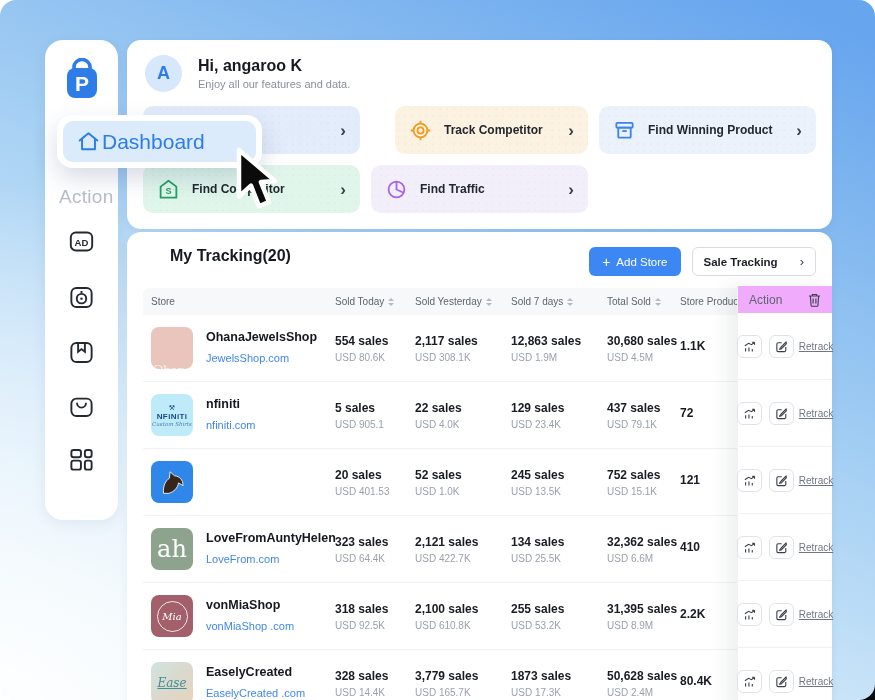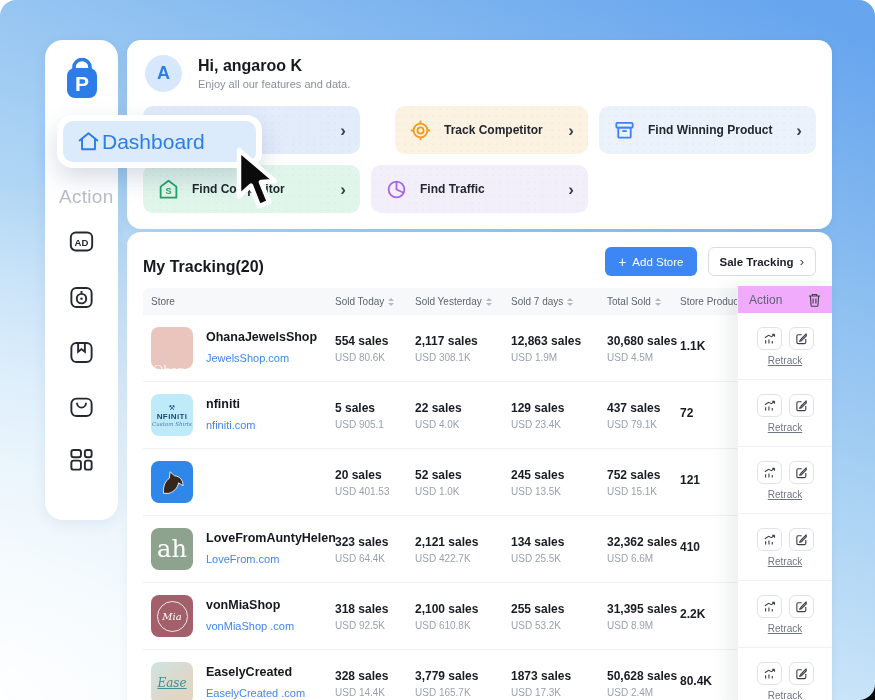--- a/index.html
+++ b/index.html
@@ -49,28 +49,28 @@
   .fcard { height:48px; border-radius:10px; display:flex; align-items:center; gap:12px; padding:0 14px;
     cursor:pointer; background-image:radial-gradient(rgba(90,70,20,.035) 1px, transparent 1px); background-size:7px 7px; }
   .fcard .chev { margin-left:auto; font-size:17px; font-weight:600; color:#3c424b; line-height:1; }
   .flabel { font-size:12px; font-weight:700; color:#23272e; white-space:nowrap; }
   .ficon { width:23px; height:23px; flex:0 0 auto; }
   .f-blue { background-color:#e3ecfb; } .f-orange { background-color:#fcf2e1;margin-left:24px; }
   .f-lblue { background-color:#ecf2fb; } .f-green { background-color:#e1f6eb; }
   .f-purple { background-color:#f2effa; }
 
   
-  .track-head { display:flex; align-items:flex-end; padding:15px 16px 12px 16px; }
+  .track-head { display:flex; align-items:flex-start; padding:15px 16px 12px 16px;margin-left:27px; }
   .track-title { font-size:16px; font-weight:800; color:#16191f; }
   .track-actions { margin-left:auto; display:flex; gap:11px; }
   .btn-add { background:#3d87f5; color:#fff; border:none; border-radius:6px; font-size:11.5px;
     padding:6px 13px; display:flex; align-items:center; gap:6px; cursor:pointer; font-family:inherit; }
   .btn-add .plus { font-size:14px; line-height:1; font-weight:400; }
   .btn-sale { background:#fff; border:1px solid #d9dce2; border-radius:6px; font-size:11.5px; font-weight:700;
-    color:#1c2026; padding:6px 11px; display:flex; align-items:center; gap:6px; cursor:pointer; font-family:inherit; }
+    color:#1c2026; padding:6px 11px; display:flex; align-items:center; gap:22px; cursor:pointer; font-family:inherit; }
   .btn-sale .chev { font-weight:400; color:#3c424b; font-size:13px; }
 
   .thead { margin:0 16px; height:27px; background:#f7f8f9; border-radius:6px 6px 0 0; display:flex;
     align-items:center; font-size:10px; color:#5e6570; }
   .hcell { display:flex; align-items:center; white-space:nowrap; overflow:visible; }
   .sort { display:inline-flex; flex-direction:column; gap:2px; margin-left:4px; }
   .sort i { width:0; height:0; border-left:3px solid transparent; border-right:3px solid transparent; }
   .sort .up { border-bottom:3.5px solid #b3bac2; } .sort .dn { border-top:3.5px solid #b3bac2; }
 
   .tbody { margin:0 16px; }
@@ -97,21 +97,21 @@
     font-style:italic; font-size:10px; }
   .lg-easely { background:linear-gradient(135deg,#cfe4e0 0%, #dcd8cb 55%, #e6d3bd 100%); }
   .lg-easely span { color:#3f8f96; font-family:"DejaVu Serif",serif; font-style:italic; font-size:12px;text-decoration:underline; }
 
   
   .apanel { position:absolute; top:54px; right:0; bottom:0; width:95px; background:#fff;
     box-shadow:-10px 0 16px rgba(30,40,60,.07); border-left:1px solid #f1f2f4; z-index:4; }
   .apanel-head { height:27px; background:#f0abfc; display:flex; align-items:center; justify-content:space-between;
     padding:0 11px; font-size:12px; color:#5e6570; }
   .trash { width:13px; height:14px; color:#3a4049; cursor:pointer; }
-  .arow { height:67px; border-bottom:1px solid #f0f1f4; display:flex; flex-direction:column;
+  .arow { height:67px; border-bottom:1px solid #f0f1f4; display:flex; 
     align-items:center; justify-content:center; gap:5px; }
   .abtns { display:flex; gap:7px; }
   .abtn { width:25px; height:23px; background:#fff; border:1px solid #e1e3e8; border-radius:6px;
     display:flex; align-items:center; justify-content:center; color:#3a4049; cursor:pointer; padding:0; }
   .abtn svg { width:13px; height:13px; }
   .retrack { font-size:10px; color:#6f7681; text-decoration:underline; cursor:pointer; }
 </style>
 </head>
 <body>
 

